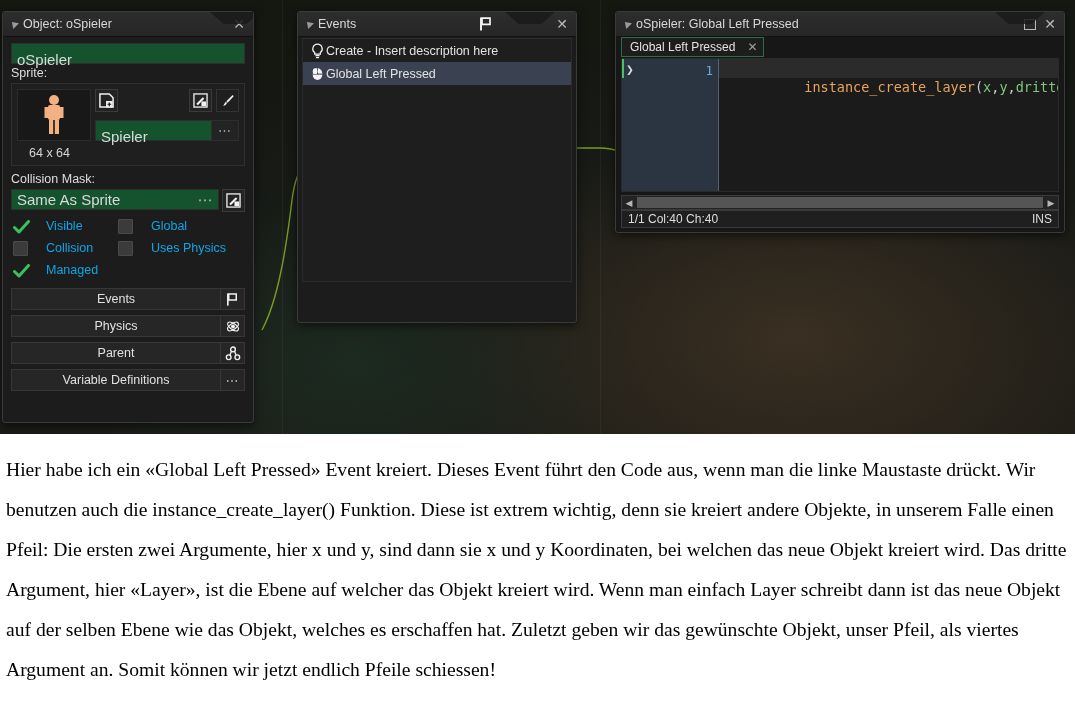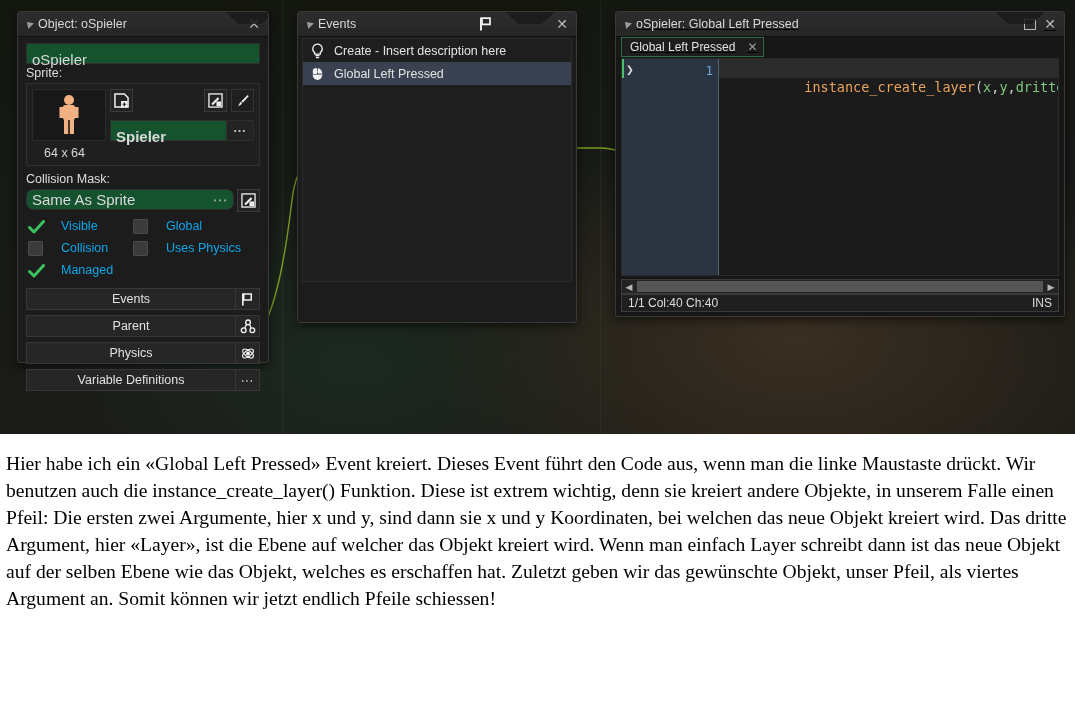--- a/index.html
+++ b/index.html
@@ -67,21 +67,21 @@
     border-bottom: 4px solid transparent;
     transform: rotate(-135deg);
     margin-right: 6px; margin-left: 2px; flex: none;
   }
   .ttl-text { white-space: nowrap; }
   .tb-right { margin-left: auto; display: flex; align-items: center; gap: 8px; padding-right: 8px; }
   .wbtn { color: #b9b9b9; font-size: 14px; line-height: 1; cursor: default; }
   .wbtn.sq { width: 12px; height: 11px; border: 1.6px solid #b9b9b9; }
 
   
-  #objPanel { left: 17px; top: 11px; width: 252px; height: 352px; }
+  #objPanel { left: 2px; top: 11px; width: 252px; height: 412px; }
   #objPanel .body { padding: 6px 8px 8px 8px; }
   .fld-label { color: #dedede; font-size: 12.5px; margin: 2px 0 3px; }
   .txtbox {
     background: #14532d; border: 1px solid #2e2e2e;
     color: #d9d9d9; font-size: 15px;
     padding: 8px 5px; height: 21px; line-height: 15px;
   }
   .sprite-box {
     border: 1px solid #303030; background: #1f1f1f;
     padding: 5px; margin-bottom: 6px;
@@ -93,31 +93,31 @@
     display: flex; align-items: center; justify-content: center;
   }
   .sprite-rowtop { display: flex; align-items: center; gap: 4px; }
   .iconbtn {
     width: 23px; height: 23px; flex: none;
     background: #232323; border: 1px solid #3a3a3a;
     display: flex; align-items: center; justify-content: center;
   }
   .iconbtn.plain { background: transparent; border-color: #333; }
   .sprite-name {
-    display: flex; align-items: stretch; margin-top: 3px; font-weight: bold;
+    display: flex; align-items: stretch; margin-top: 3px;
   }
   .sprite-name .txtbox { flex: 1; border-right: none; }
   .dots {
     width: 28px; background: #232323; border: 1px solid #2e2e2e;
     color: #bdbdbd; font-size: 13px; letter-spacing: 1px;
     display: flex; align-items: center; justify-content: center;
   }
   .dims { grid-column: 1 / span 2; color: #d5d5d5; font-size: 12.5px; padding-left: 12px; margin-top: 1px; }
   .mask-row { display: flex; align-items: stretch; gap: 3px; margin-bottom: 7px; }
-  .mask-row .txtbox { flex: 1; border-radius: 7px; }
+  .mask-row .txtbox { flex: 1; }
 
   .cb-grid { display: grid; grid-template-columns: 105px 1fr; row-gap: 7px; margin: 2px 0 10px 2px; }
   .cb { display: flex; align-items: flex-start; gap: 18px; color: #0ea5e9; font-size: 12.5px; }
   .box {
     width: 15px; height: 15px; flex: none;
     background: #3b3b3b; border: 1px solid #4a4a4a; border-radius: 1px;
     position: relative;
   }
   .box.on { background: transparent; border-color: transparent; }
 
@@ -131,35 +131,35 @@
   }
   .bigbtn .ic {
     width: 24px; background: #262626; border: 1px solid #373737; border-left: none;
     display: flex; align-items: center; justify-content: center;
   }
 
   
   #evtPanel { left: 297px; top: 11px; width: 280px; height: 312px; }
   #evtPanel .ev-list { position: absolute; top: 26px; left: 4px; right: 4px; bottom: 40px; background: #1e1e1e; border: 1px solid #2b2b2b; }
   .ev-item {
-    display: flex; align-items: center; gap: 8px;
+    display: flex; align-items: center; gap: 0;
     height: 23px; padding-left: 5px;
     color: #e3e3e3; font-size: 12.5px;
   }
   .ev-item.sel { background: #3a4150; }
   .ev-ic { width: 18px; display: flex; align-items: center; justify-content: center; flex: none; }
   .add-evt {
     position: absolute; left: 5px; right: 5px; bottom: 7px; height: 22px;
     background: #262626; border: 1px solid #3c3c3c;
     color: #e6e6e6; font-size: 12.5px;
     display: flex; align-items: center; justify-content: center;
   }
 
   
-  #codePanel { left: 615px; top: 11px; width: 450px; height: 306px; background: #171717; text-decoration: underline; }
+  #codePanel { left: 615px; top: 11px; width: 450px; height: 222px; background: #171717; }
   .tabstrip { height: 20px; padding: 3px 0 0 5px; display: flex; align-items: flex-end; }
   .tab {
     display: flex; align-items: center; gap: 12px;
     height: 20px; padding: 0 6px 0 8px;
     background: #1d1d1d; border: 1px solid #2f6b46;
     color: #e2e2e2; font-size: 12px;
   }
   .tab .x { color: #9aa39a; font-size: 12px; }
   .editor { position: absolute; left: 5px; right: 5px; top: 46px; bottom: 40px; display: flex; border: 1px solid #2a2a2a; }
   .gutter {
@@ -198,21 +198,21 @@
   }
   .statusbar .ins { margin-left: auto; }
 
   
   #caption {
     position: absolute; left: 0; top: 434px;
     width: 1075px; height: 292px;
     background: #fff; color: #000;
     padding: 16px 6px 0 6px;
     font-family: "Liberation Serif", serif;
-    font-size: 19.6px; line-height: 27px; border-radius: 9px;
+    font-size: 19.6px; line-height: 40px; border-radius: 9px;
   }
 </style>
 </head>
 <body>
 
 <div id="ide">
 
   <div class="bg-base"></div>
   <div class="bg-vgrid"></div>
   <svg class="bg-curve" viewBox="0 0 1075 434" preserveAspectRatio="none">
@@ -328,37 +328,37 @@
       <div class="bigbtn">
         <div class="lbl">Events</div>
         <div class="ic">
           <svg width="15" height="15" viewBox="0 0 16 16">
             <path d="M3 1.5 v13" stroke="#f0f0f0" stroke-width="1.8"></path>
             <path d="M4 2.2 h8 v6.2 h-8 z" fill="none" stroke="#f0f0f0" stroke-width="1.6"></path>
           </svg>
         </div>
       </div>
       <div class="bigbtn">
+        <div class="lbl">Physics</div>
+        <div class="ic">
+          <svg width="16" height="15" viewBox="0 0 16 16">
+            <circle cx="8" cy="8" r="2.1" fill="#f0f0f0"></circle>
+            <ellipse cx="8" cy="8" rx="6.6" ry="3.1" fill="none" stroke="#f0f0f0" stroke-width="1.3" transform="rotate(35 8 8)"></ellipse>
+            <ellipse cx="8" cy="8" rx="6.6" ry="3.1" fill="none" stroke="#f0f0f0" stroke-width="1.3" transform="rotate(-35 8 8)"></ellipse>
+          </svg>
+        </div>
+      </div>
+      <div class="bigbtn">
         <div class="lbl">Parent</div>
         <div class="ic">
           <svg width="16" height="15" viewBox="0 0 16 16">
             <circle cx="8" cy="3.6" r="2.5" fill="none" stroke="#f0f0f0" stroke-width="1.5"></circle>
             <circle cx="3.4" cy="12" r="2.5" fill="none" stroke="#f0f0f0" stroke-width="1.5"></circle>
             <circle cx="12.6" cy="12" r="2.5" fill="none" stroke="#f0f0f0" stroke-width="1.5"></circle>
             <path d="M6.4 5.6 L4.6 9.8 M9.6 5.6 L11.4 9.8" stroke="#f0f0f0" stroke-width="1.4"></path>
-          </svg>
-        </div>
-      </div>
-      <div class="bigbtn">
-        <div class="lbl">Physics</div>
-        <div class="ic">
-          <svg width="16" height="15" viewBox="0 0 16 16">
-            <circle cx="8" cy="8" r="2.1" fill="#f0f0f0"></circle>
-            <ellipse cx="8" cy="8" rx="6.6" ry="3.1" fill="none" stroke="#f0f0f0" stroke-width="1.3" transform="rotate(35 8 8)"></ellipse>
-            <ellipse cx="8" cy="8" rx="6.6" ry="3.1" fill="none" stroke="#f0f0f0" stroke-width="1.3" transform="rotate(-35 8 8)"></ellipse>
           </svg>
         </div>
       </div>
       <div class="bigbtn">
         <div class="lbl">Variable Definitions</div>
         <div class="ic" style="color:#d0d0d0;font-size:13px;letter-spacing:1px">⋯</div>
       </div>
     </div>
   </div>
 

